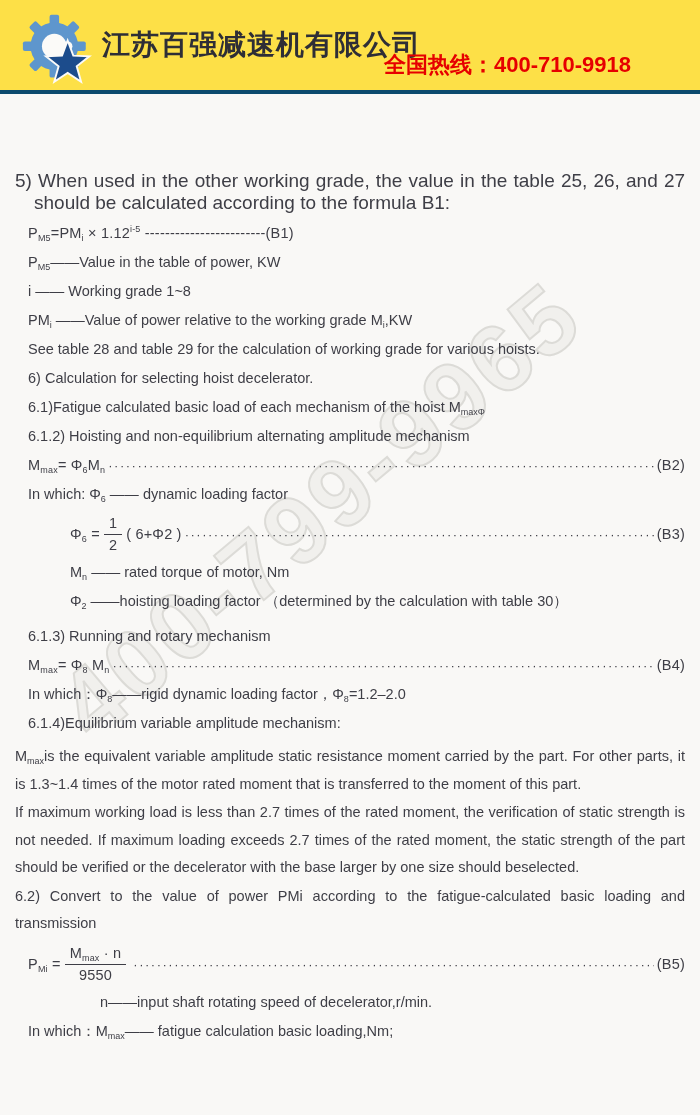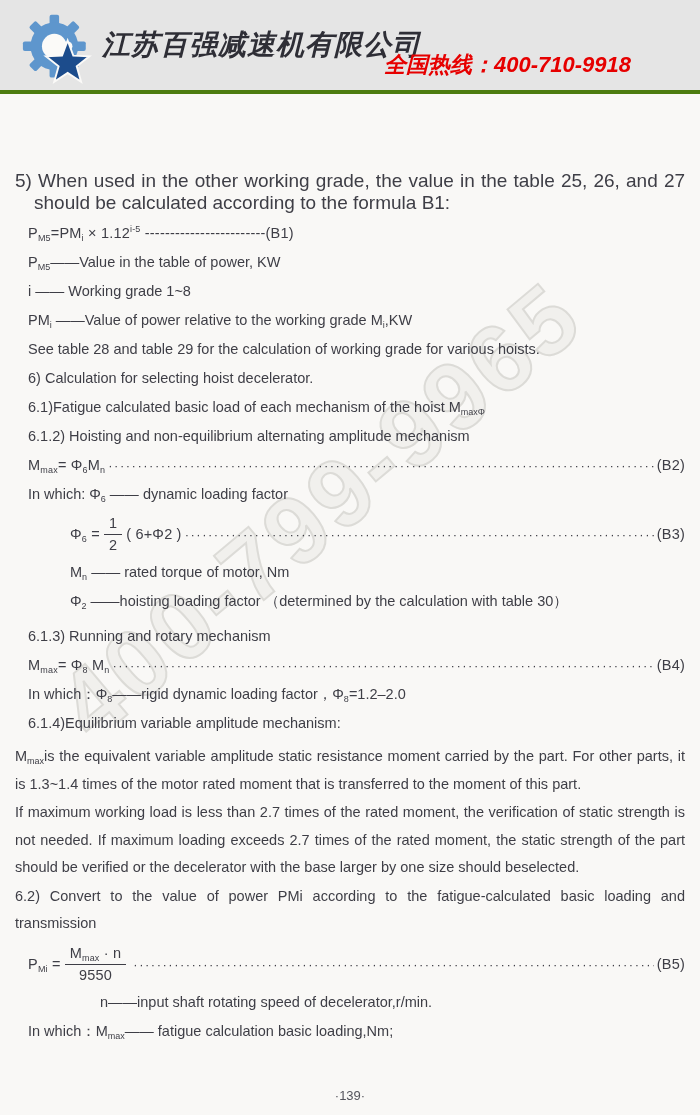--- a/index.html
+++ b/index.html
@@ -3,21 +3,21 @@
 <meta charset="utf-8">
 <style>
   html,body{margin:0;padding:0;background:#888;}
   .page{
     position:relative;width:700px;height:1115px;margin:0 auto;
     background:#f9f8f6;overflow:hidden;
     font-family:"Liberation Sans","DejaVu Sans",sans-serif;
     color:#3e3e46;
   }
   
-  .hdr{position:absolute;top:0;left:0;right:0;height:90px;background:#e5e5e5;border-bottom:4px solid #4d7c0f;z-index:3;font-style:italic;}
+  .hdr{position:absolute;top:0;left:0;right:0;height:90px;background:#fde047;border-bottom:4px solid #0c4a6e;z-index:3;}
   .logo{position:absolute;left:16px;top:10px;width:90px;height:80px;}
   .company{position:absolute;left:102px;top:26px;font-size:28px;font-weight:bold;color:#2e2e36;letter-spacing:1px;white-space:nowrap;}
   .hotline{position:absolute;left:384px;top:50px;font-size:22px;font-weight:bold;color:#e60000;white-space:nowrap;}
   
   .wm{
     position:absolute;left:-70px;top:455px;width:780px;z-index:1;
     text-align:center;font-size:96px;font-weight:bold;letter-spacing:4px;
     color:#f1f0ed;-webkit-text-stroke:2px #dcdbd7;
     transform:rotate(-40deg);pointer-events:none;white-space:nowrap;
   }
@@ -141,15 +141,14 @@
         <span class="fill">····································································································································</span>
         <span>(B5)</span>
       </div>
 
     <div class="ln ind3">n——input shaft rotating speed of decelerator,r/min.</div>
 
     <div class="ln"><span>In which：M</span><sub>max</sub><span>—— fatigue calculation basic loading,Nm;</span></div>
 
   </div>
 
-  <div class="foot">·139·</div>
 
 </div>
 
 </body></html>

